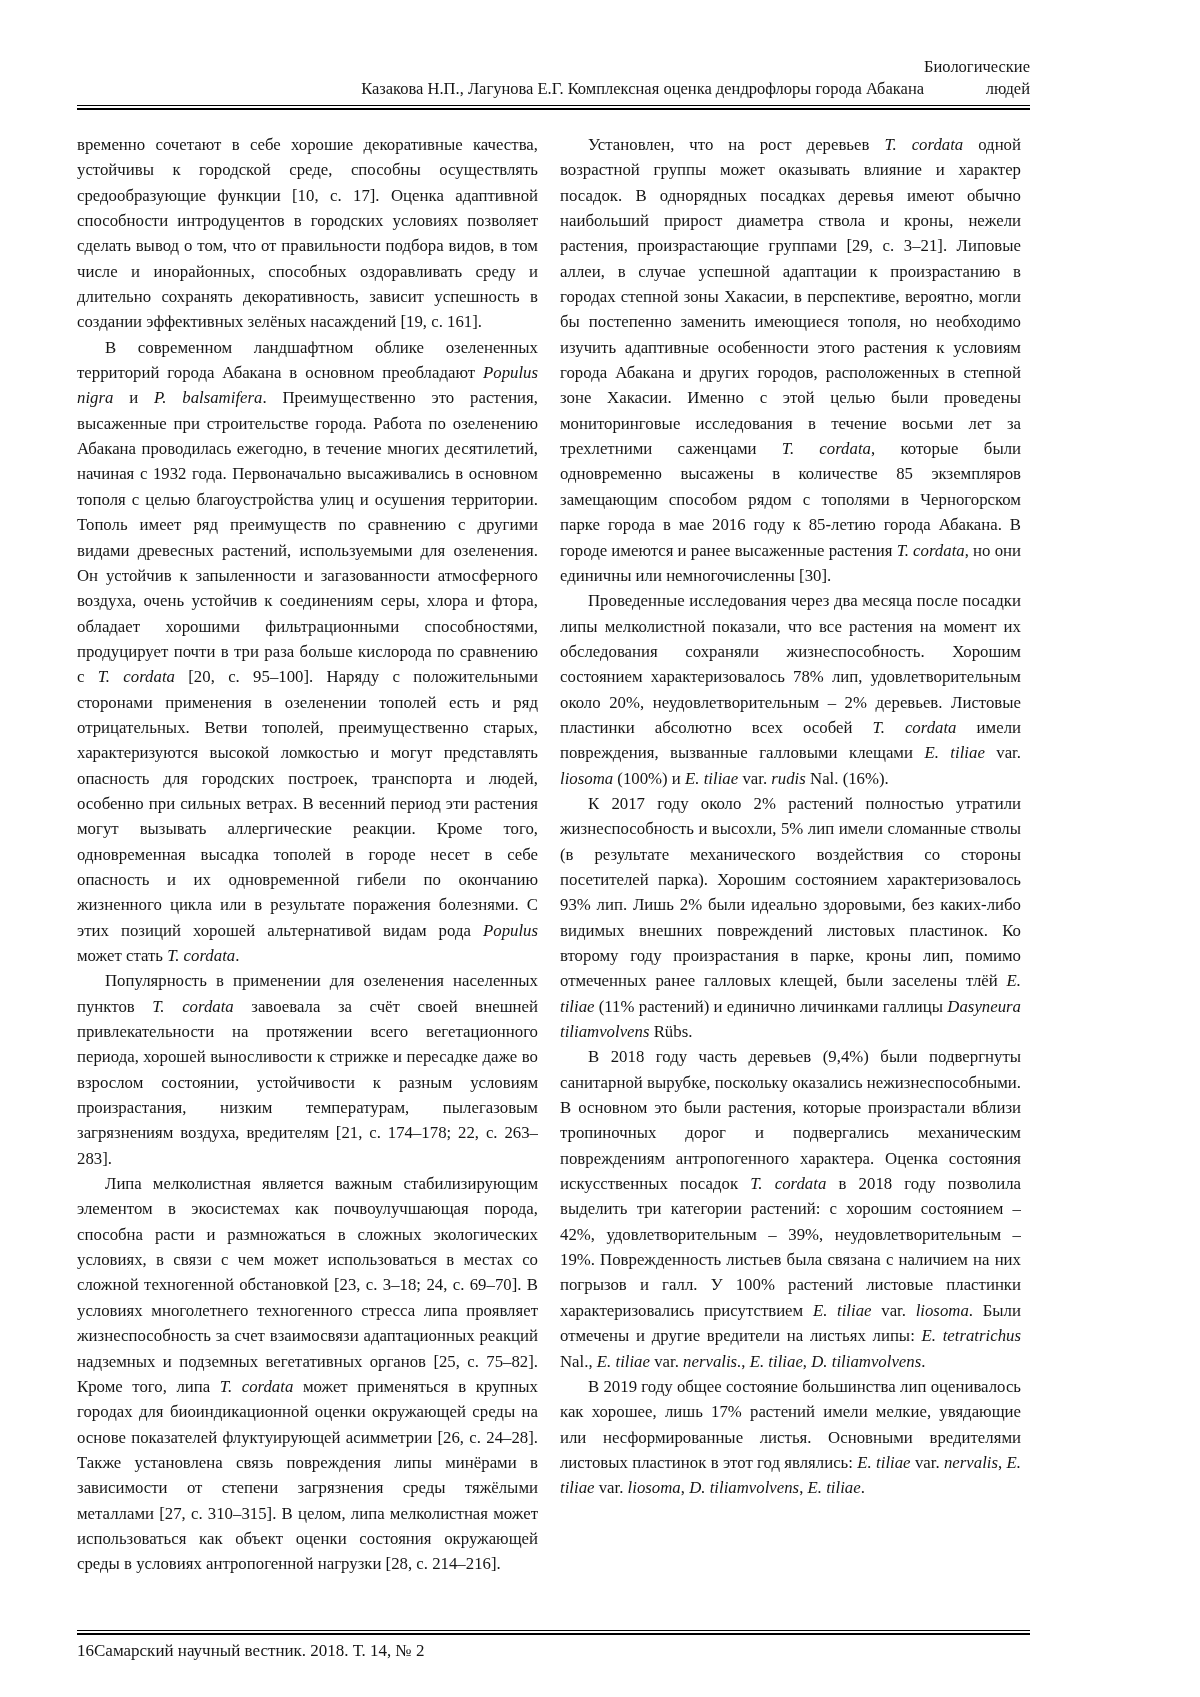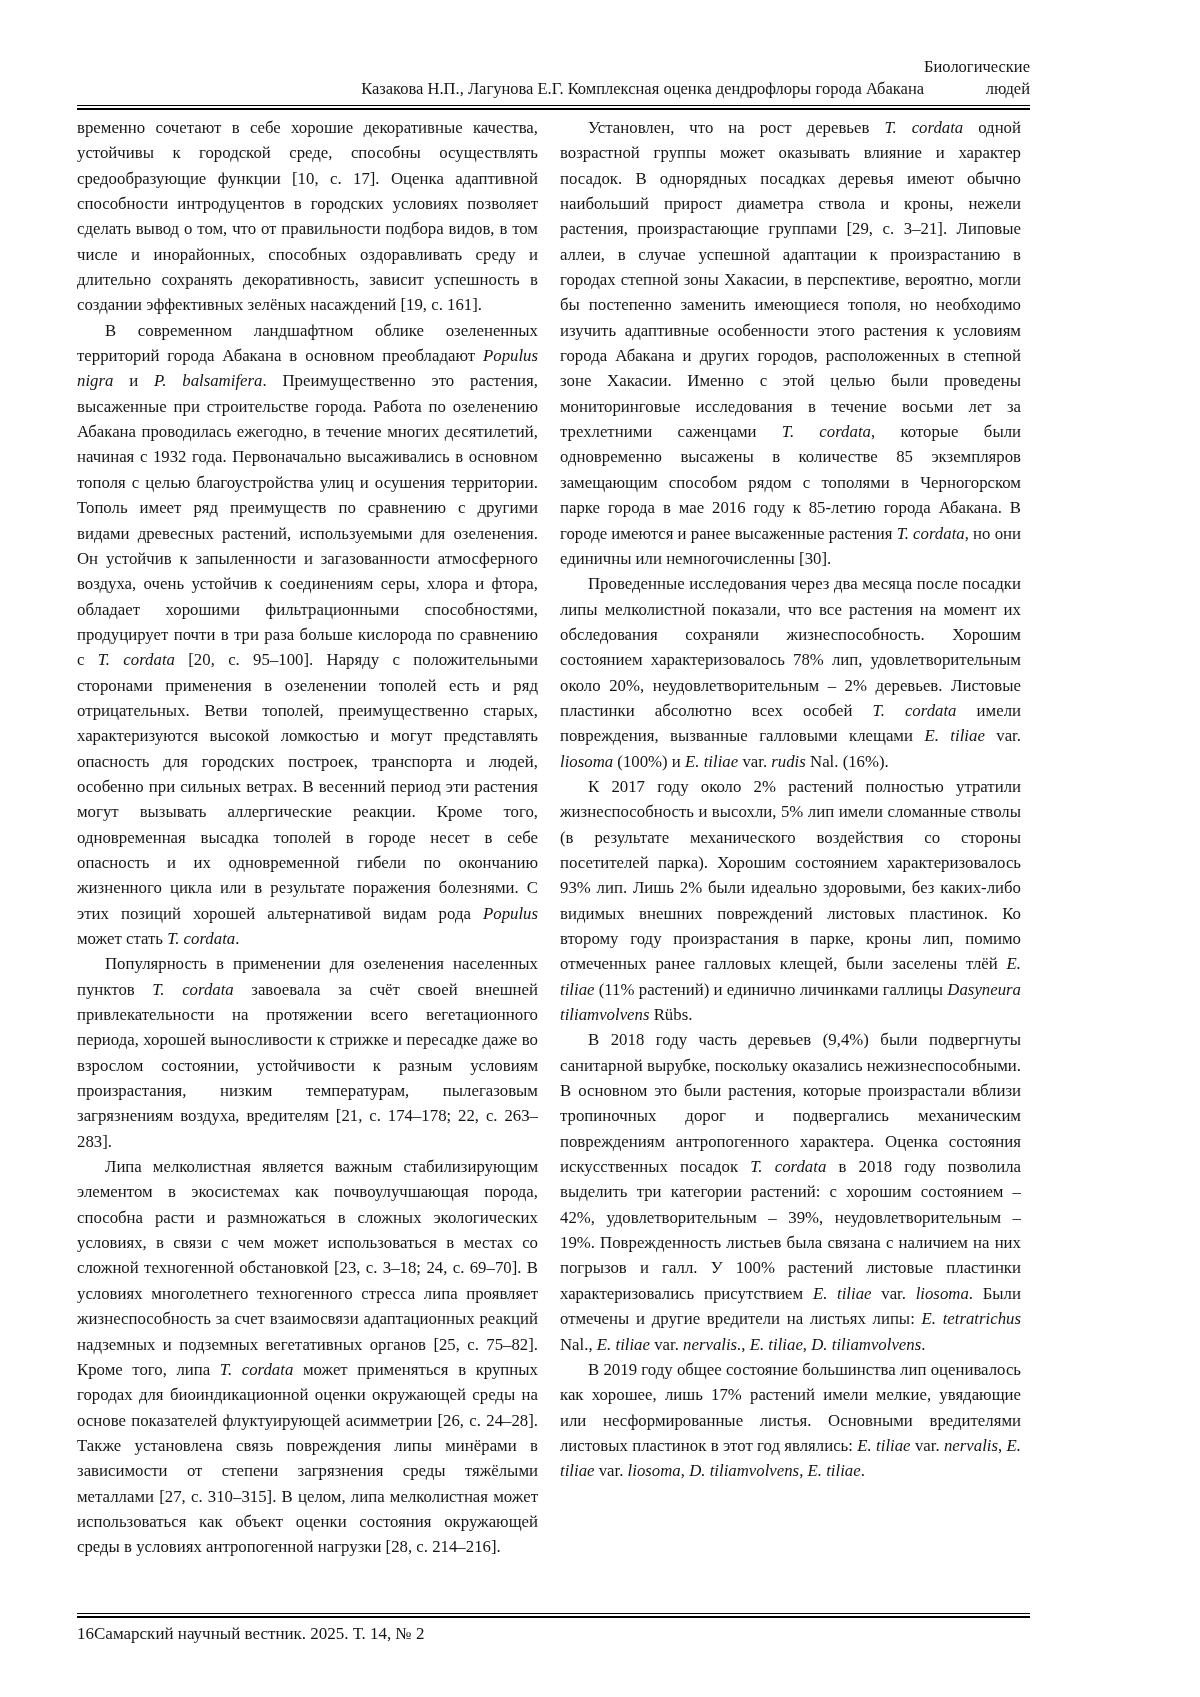--- a/index.html
+++ b/index.html
@@ -21,21 +21,21 @@
   }
   .header-left { max-width:700px; }
   .header-right { text-align:right; white-space:nowrap; }
   .rule {
     height:2px;
     border-top:1px solid #000;
     border-bottom:2px solid #000;
   }
   .columns {
     display:flex; gap:22px;
-    margin-top:5px;
+    margin-top:22px;
   }
   .col {
     width:461px; height:1496px;
     overflow:hidden;
     font-size:16.8px; line-height:25.35px;
     text-align:justify;
   }
   .para { margin:0; }
   .para.indent { text-indent:28px; }
   .rule-bottom { margin-top:2px; }
@@ -76,17 +76,17 @@
           <p class="para indent"><span>К 2017 году около 2% растений полностью утратили жизнеспособность и высохли, 5% лип имели сломанные стволы (в результате механического воздействия со стороны посетителей парка). Хорошим состоянием характеризовалось 93% лип. Лишь 2% были идеально здоровыми, без каких-либо видимых внешних повреждений листовых пластинок. Ко второму году произрастания в парке, кроны лип, помимо отмеченных ранее галловых клещей, были заселены тлёй </span><i>E. tiliae</i><span> (11% растений) и единично личинками галлицы </span><i>Dasyneura tiliamvolvens</i><span> Rübs.</span></p>
           <p class="para indent"><span>В 2018 году часть деревьев (9,4%) были подвергнуты санитарной вырубке, поскольку оказались нежизнеспособными. В основном это были растения, которые произрастали вблизи тропиночных дорог и подвергались механическим повреждениям антропогенного характера. Оценка состояния искусственных посадок </span><i>T. cordata</i><span> в 2018 году позволила выделить три категории растений: с хорошим состоянием – 42%, удовлетворительным – 39%, неудовлетворительным – 19%. Поврежденность листьев была связана с наличием на них погрызов и галл. У 100% растений листовые пластинки характеризовались присутствием </span><i>E. tiliae</i><span> var. </span><i>liosoma</i><span>. Были отмечены и другие вредители на листьях липы: </span><i>E. tetratrichus</i><span> Nal., </span><i>E. tiliae</i><span> var. </span><i>nervalis.</i><span>, </span><i>E. tiliae</i><span>, </span><i>D. tiliamvolvens</i><span>.</span></p>
           <p class="para indent"><span>В 2019 году общее состояние большинства лип оценивалось как хорошее, лишь 17% растений имели мелкие, увядающие или несформированные листья. Основными вредителями листовых пластинок в этот год являлись: </span><i>E. tiliae</i><span> var. </span><i>nervalis</i><span>, </span><i>E. tiliae</i><span> var. </span><i>liosoma</i><span>, </span><i>D. tiliamvolvens</i><span>, </span><i>E. tiliae</i><span>.</span></p>
         </section>
     </main>
 
     <div class="rule rule-bottom"></div>
 
     <footer class="page-footer">
       <span>16</span>
-      <span>Самарский научный вестник. 2025. Т. 14, № 2</span>
+      <span>Самарский научный вестник. 2018. Т. 14, № 2</span>
     </footer>
 
   </div>
 </div>
 
 </body></html>

